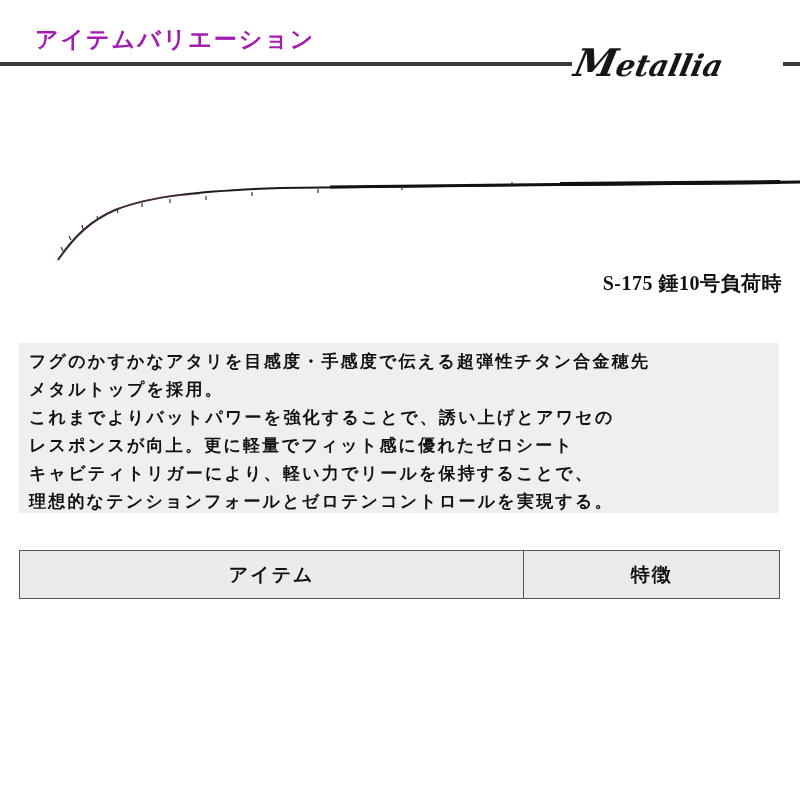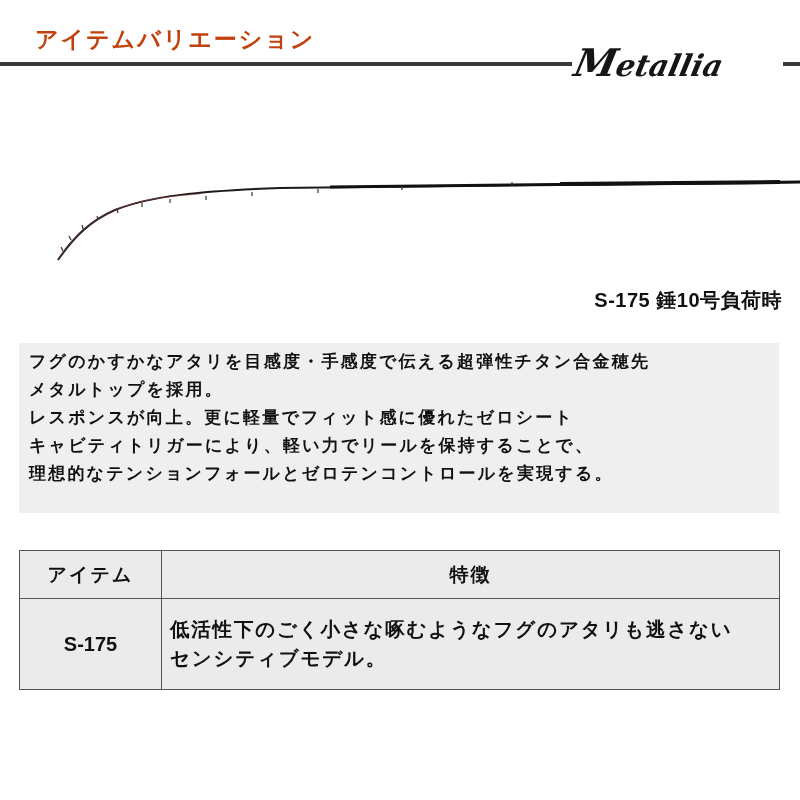--- a/index.html
+++ b/index.html
@@ -1,28 +1,28 @@
 <!DOCTYPE html>
 <html><head>
   <meta charset="utf-8">
   <style>
     html, body { margin: 0; padding: 0; background: #ffffff; }
     body { width: 800px; height: 800px; position: relative; overflow: hidden;
            font-family: "DejaVu Sans", "Liberation Sans", sans-serif; color: #111; }
     .title { position: absolute; left: 35px; top: 24px; font-size: 23px; font-weight: bold;
-             letter-spacing: 2px; color: #c2410c; }
+             letter-spacing: 2px; color: #a21caf; }
     .rule-left { position: absolute; left: 0; top: 62px; width: 572px; height: 4px; background: #3a3a3a; }
     .rule-right { position: absolute; left: 783px; top: 62px; width: 17px; height: 4px; background: #3a3a3a; }
     .logo { position: absolute; left: 575px; top: 44px; font-family: "DejaVu Serif", "Liberation Serif", serif;
             font-style: italic; font-weight: bold; font-size: 30px; letter-spacing: 0px; color: #161616;
             transform: skewX(-12deg); line-height: 1; }
     .logo .big { font-size: 38px; }
     .rod { position: absolute; left: 0; top: 150px; width: 800px; height: 130px; }
-    .caption { position: absolute; right: 18px; top: 287px; font-size: 20px; font-weight: bold; color: #111;
-               font-family: Liberation Sans, sans-serif; letter-spacing: 0.5px; }
+    .caption { position: absolute; right: 18px; top: 270px; font-size: 20px; font-weight: bold; color: #111;
+               font-family: Liberation Serif, serif; letter-spacing: 0.5px; }
     .desc { position: absolute; left: 19px; top: 343px; width: 760px; height: 170px; background: #efefef;
             box-sizing: border-box; padding: 4px 0 0 10px; }
     .desc p { margin: 0; font-size: 17px; font-weight: bold; line-height: 28px; letter-spacing: 2.2px; color: #111;
               white-space: nowrap; }
     table.items { position: absolute; left: 19px; top: 550px; width: 761px; border-collapse: collapse;
                   background: #ebebeb; }
     table.items th, table.items td { border: 1.5px solid #555; font-weight: bold; color: #111; }
     table.items th { height: 45px; font-size: 19px; letter-spacing: 2px; text-align: center; margin-left: 28px; }
     table.items td.name { width: 139px; text-align: center; font-size: 20px;
                           font-family: "Liberation Sans", "DejaVu Sans", sans-serif; }
@@ -58,34 +58,28 @@
     <line x1="402" y1="190" x2="402" y2="186"></line>
     <line x1="512" y1="186" x2="512" y2="182"></line>
   </g>
 </svg>
 
 <div class="caption">S-175 錘10号負荷時</div>
 
 <div class="desc">
   <p>フグのかすかなアタリを目感度・手感度で伝える超弾性チタン合金穂先</p>
   <p>メタルトップを採用。</p>
+  <p>これまでよりバットパワーを強化することで、誘い上げとアワセの</p>
   <p>レスポンスが向上。更に軽量でフィット感に優れたゼロシート</p>
   <p>キャビティトリガーにより、軽い力でリールを保持することで、</p>
   <p>理想的なテンションフォールとゼロテンコントロールを実現する。</p>
 </div>
 
 <table class="items">
   <thead>
     <tr>
       <th>アイテム</th>
       <th>特徴</th>
     </tr>
   </thead>
   <tbody>
-    <tr class="r1">
-      <td class="name">S-175</td>
-      <td class="feat">
-        <div>低活性下のごく小さな啄むようなフグのアタリも逃さない</div>
-        <div>センシティブモデル。</div>
-      </td>
-    </tr>
   </tbody>
 </table>
 
 </body></html>

